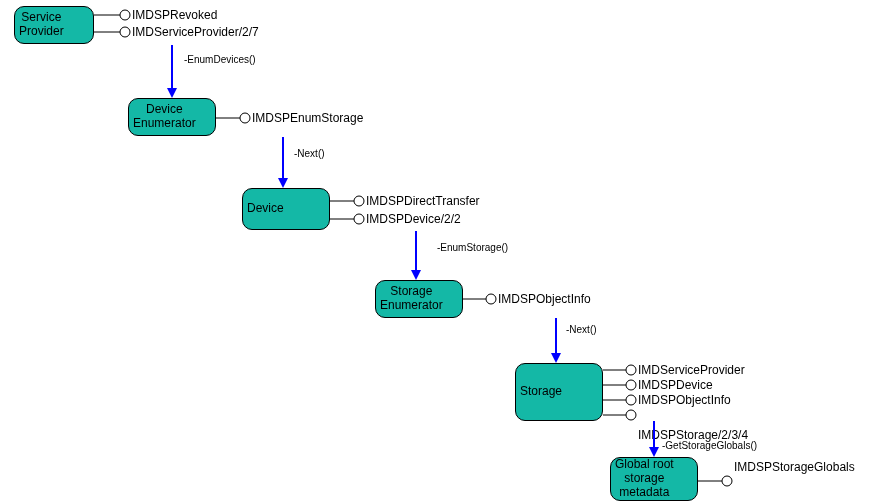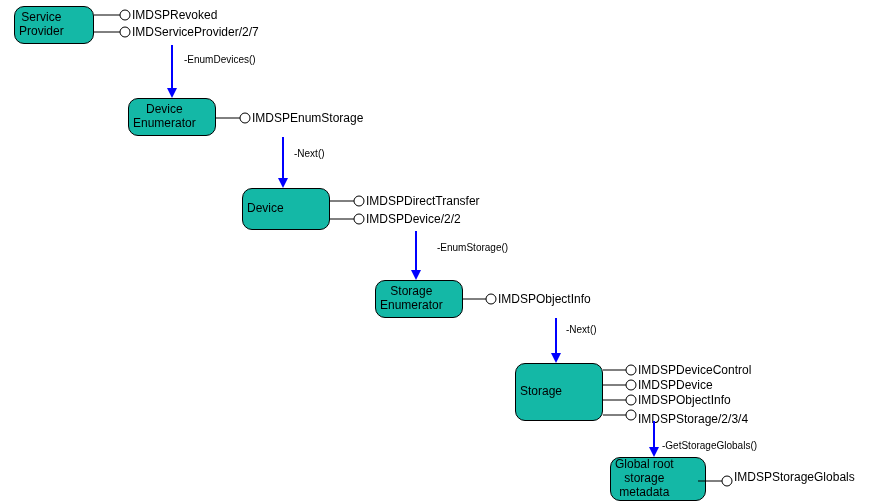--- a/index.html
+++ b/index.html
@@ -64,40 +64,40 @@
 </div>
 
 <div class="node" style="left:375px; top:280px; width:88px; height:38px;">
   <span>Storage<br>Enumerator</span>
 </div>
 
 <div class="node" style="left:515px; top:363px; width:88px; height:58px;">
   <span>Storage</span>
 </div>
 
-<div class="node" style="left:610px; top:457px; width:96px; height:44px;">
+<div class="node" style="left:610px; top:457px; width:88px; height:44px;">
   <span>Global root<br>storage<br>metadata</span>
 </div>
 
 <div class="ilabel" style="left:132px; top:8px;">IMDSPRevoked</div>
 <div class="ilabel" style="left:132px; top:25px;">IMDServiceProvider/2/7</div>
 
 <div class="ilabel" style="left:252px; top:111px;">IMDSPEnumStorage</div>
 
 <div class="ilabel" style="left:366px; top:194px;">IMDSPDirectTransfer</div>
 <div class="ilabel" style="left:366px; top:212px;">IMDSPDevice/2/2</div>
 
 <div class="ilabel" style="left:498px; top:292px;">IMDSPObjectInfo</div>
 
-<div class="ilabel" style="left:638px; top:363px;">IMDSPDeviceControl</div>
+<div class="ilabel" style="left:638px; top:363px;">IMDServiceProvider</div>
 <div class="ilabel" style="left:638px; top:378px;">IMDSPDevice</div>
 <div class="ilabel" style="left:638px; top:393px;">IMDSPObjectInfo</div>
-<div class="ilabel" style="left:638px; top:412px;">IMDSPStorage/2/3/4</div>
+<div class="ilabel" style="left:638px; top:428px;">IMDSPStorage/2/3/4</div>
 
-<div class="ilabel" style="left:734px; top:470px;">IMDSPStorageGlobals</div>
+<div class="ilabel" style="left:734px; top:460px;">IMDSPStorageGlobals</div>
 
 <div class="mlabel" style="left:184px; top:54px;">-EnumDevices()</div>
 <div class="mlabel" style="left:294px; top:148px;">-Next()</div>
 <div class="mlabel" style="left:437px; top:242px;">-EnumStorage()</div>
 <div class="mlabel" style="left:566px; top:324px;">-Next()</div>
 <div class="mlabel" style="left:662px; top:440px;">-GetStorageGlobals()</div>
 
 <svg class="overlay">
 
   <g class="lolli">

